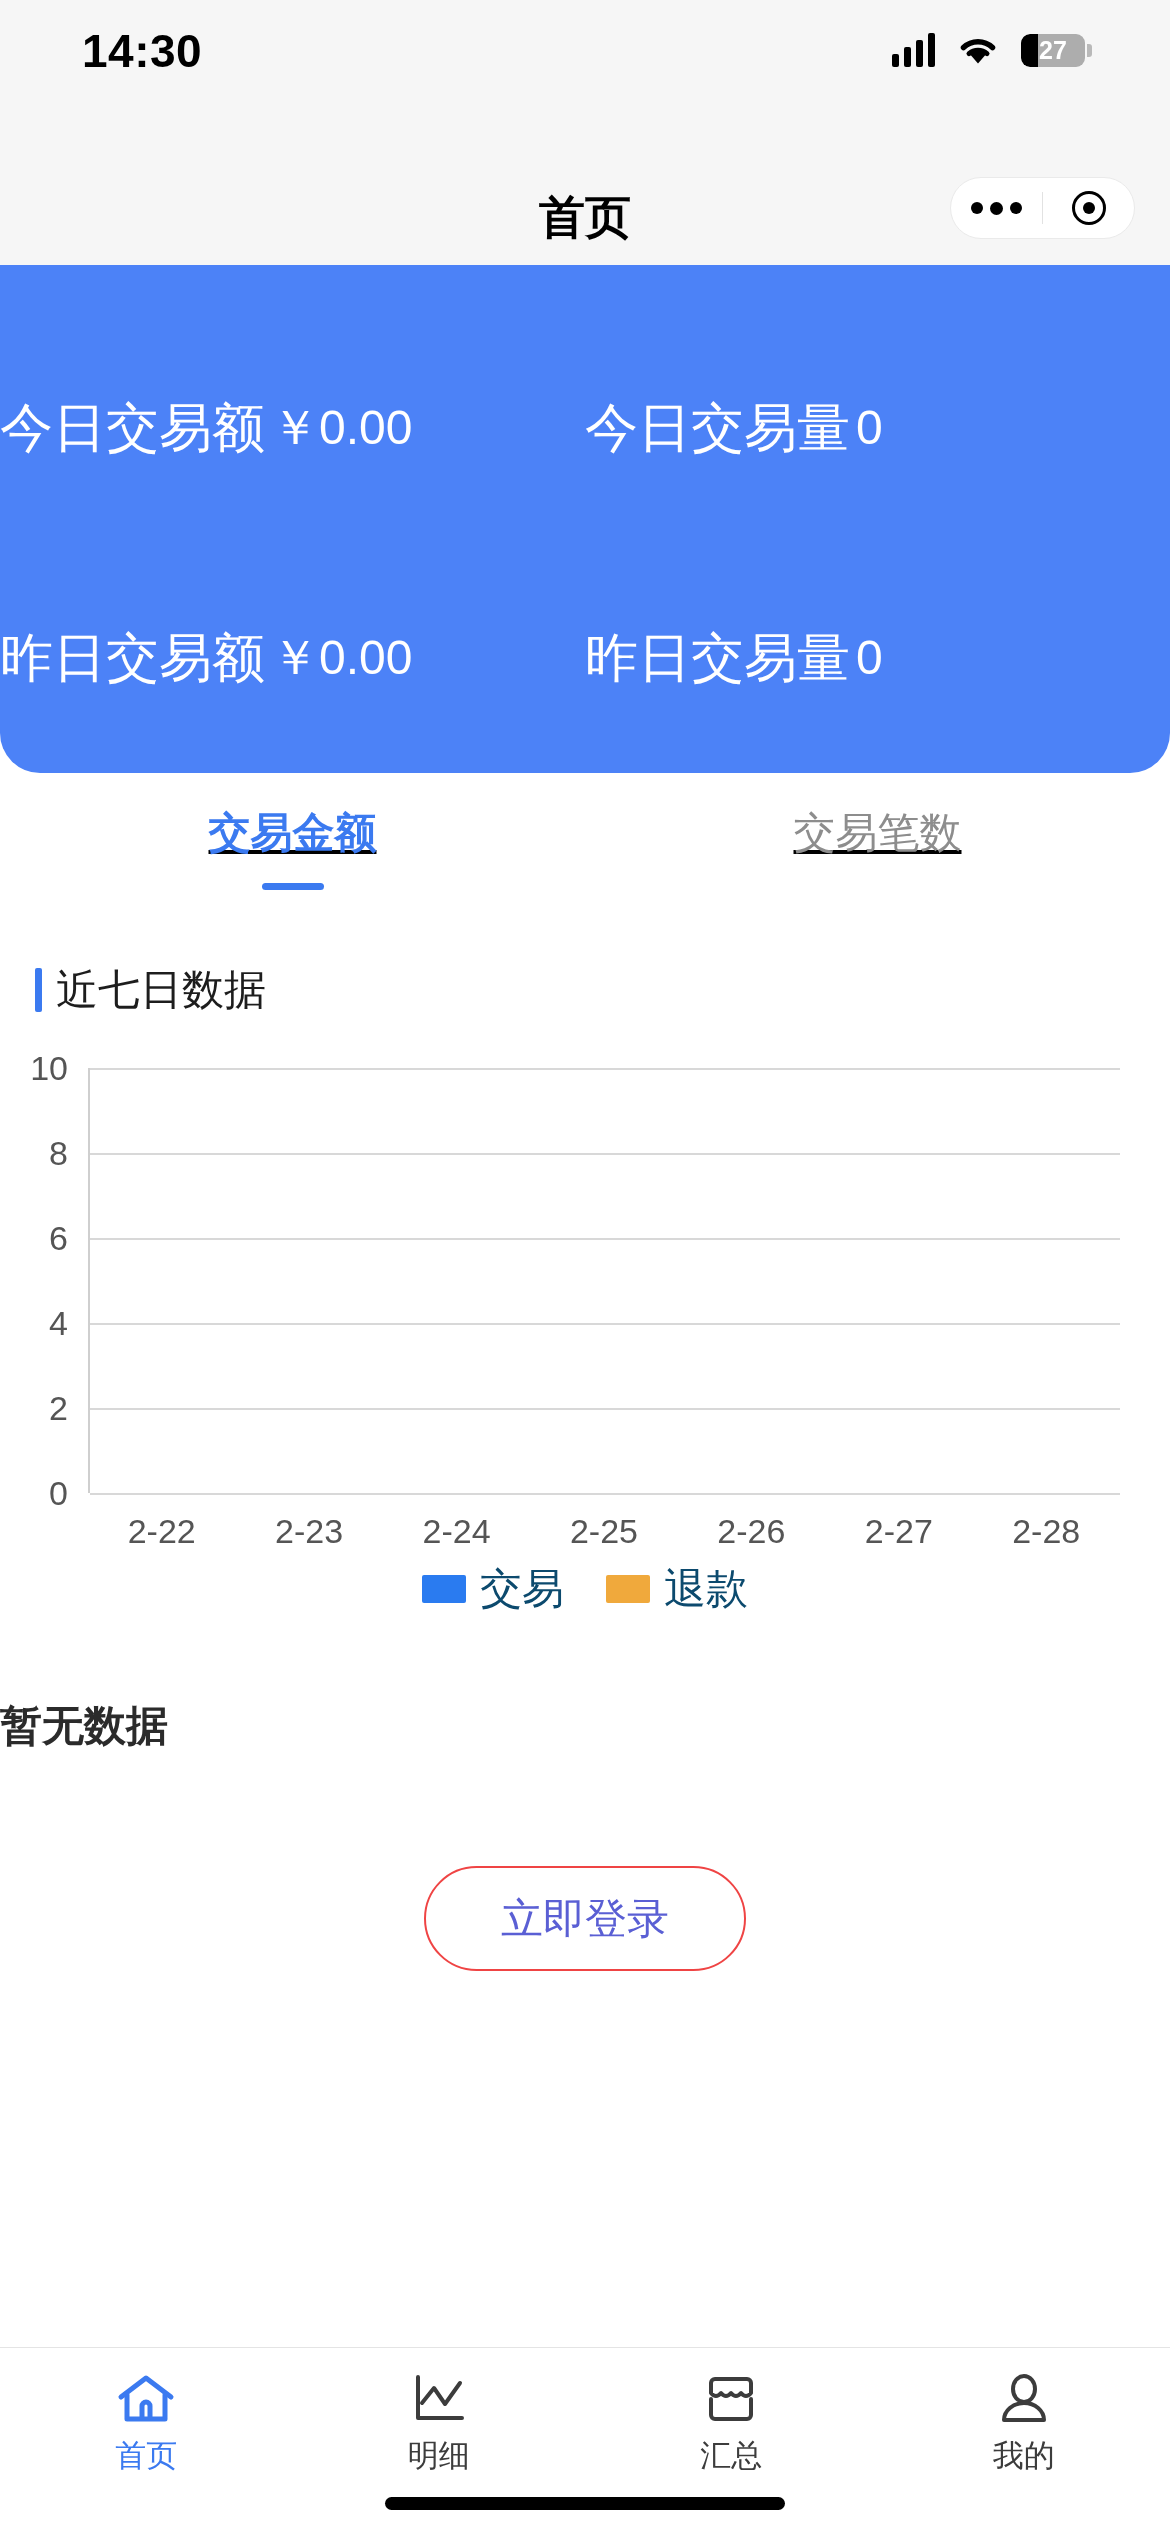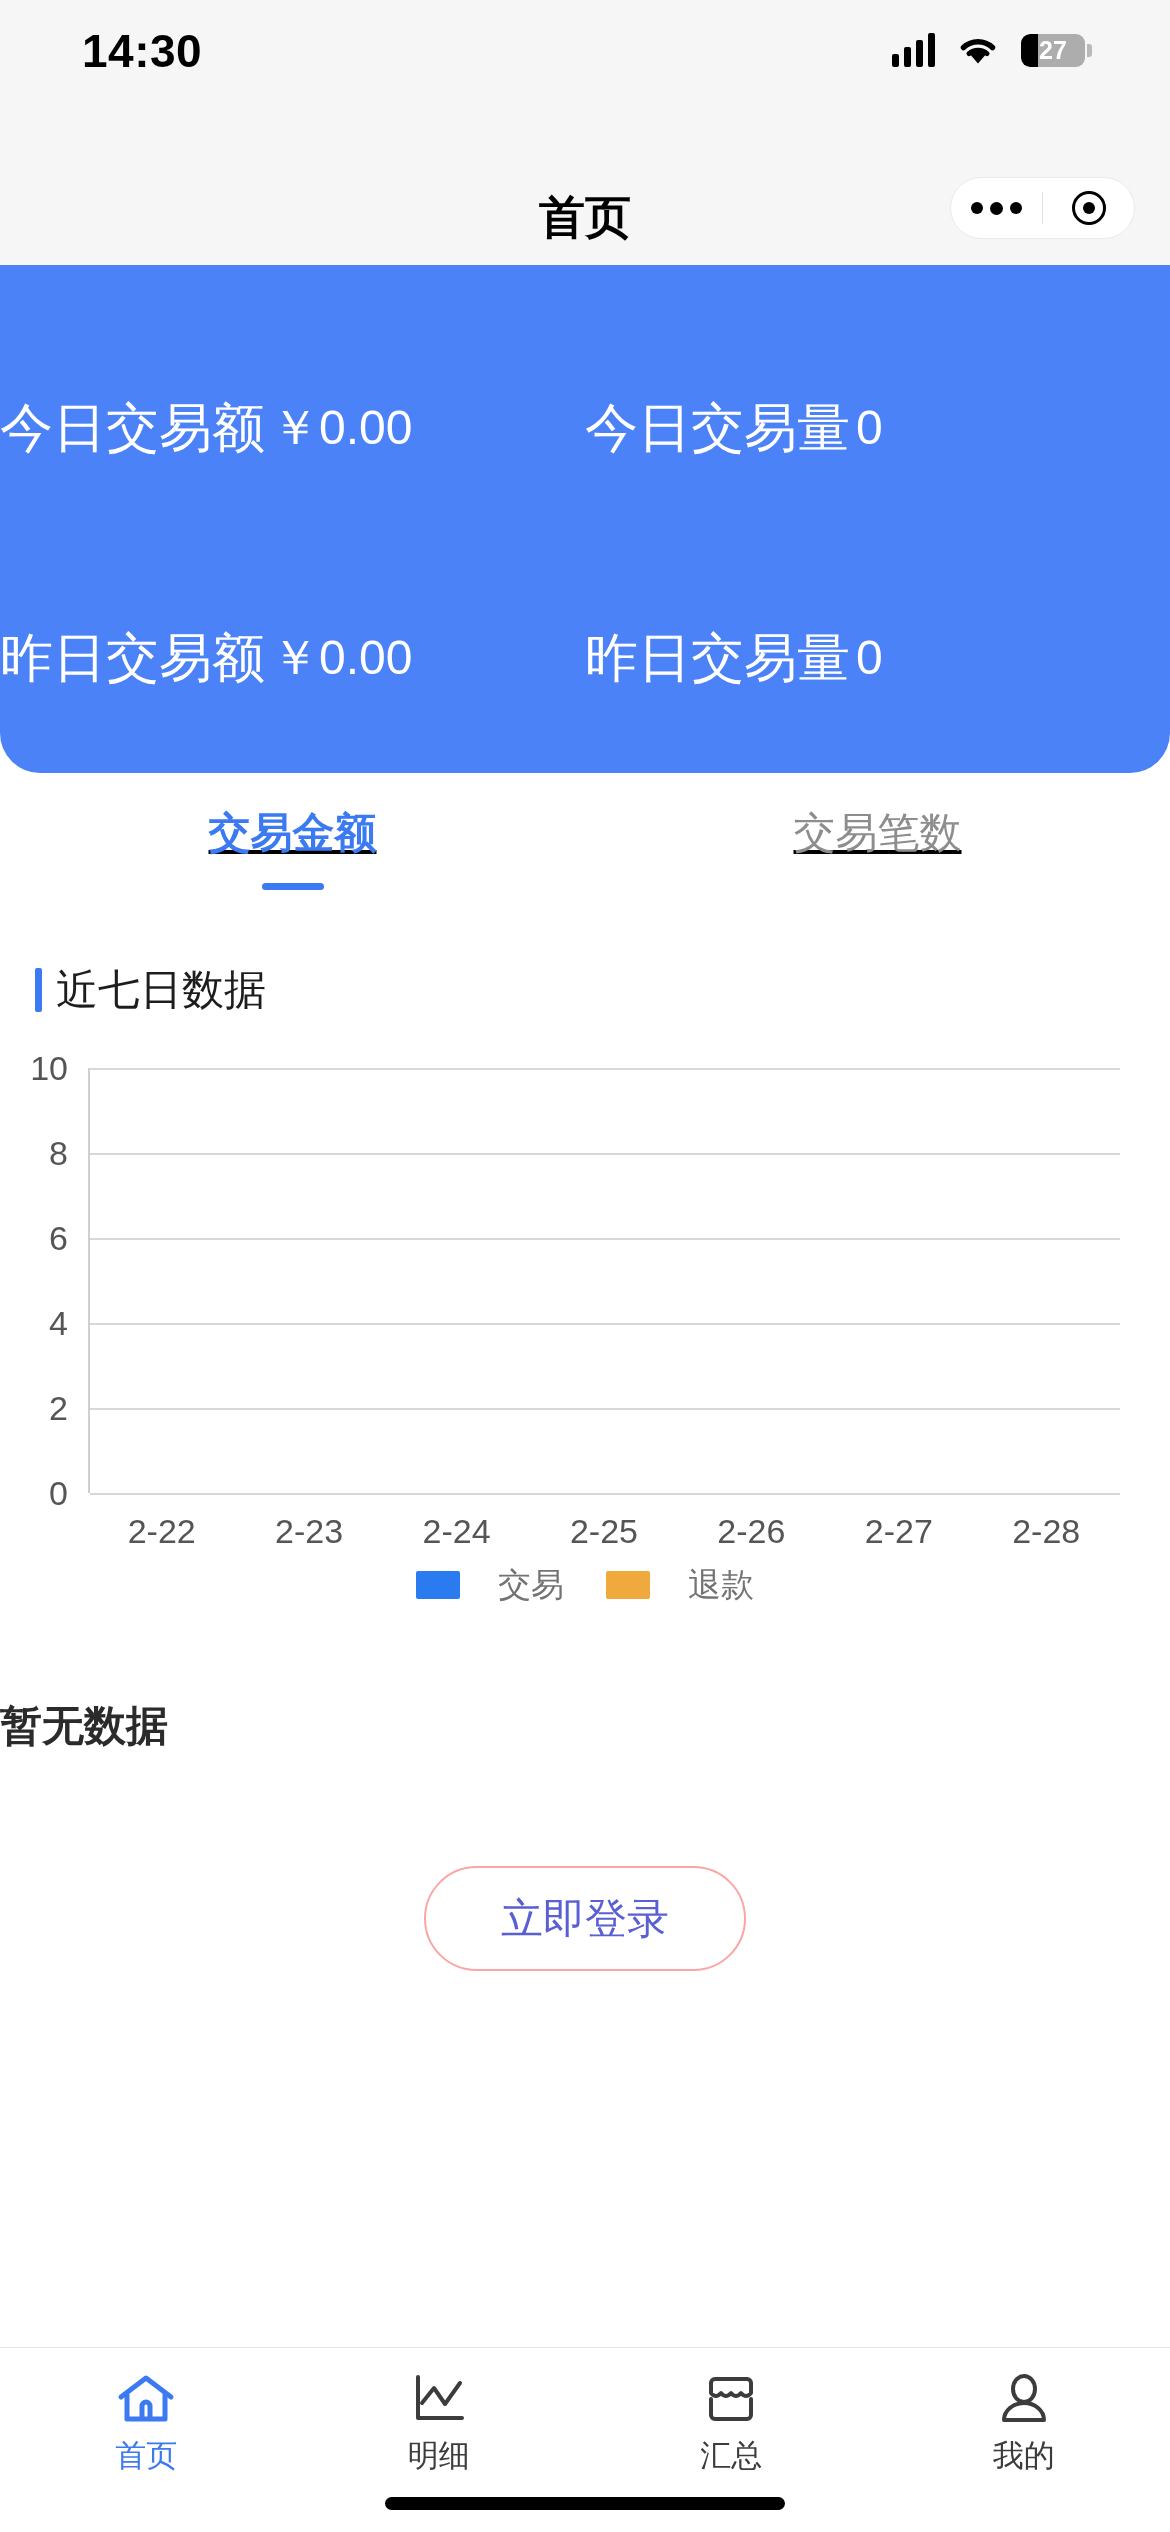--- a/index.html
+++ b/index.html
@@ -125,31 +125,31 @@
     display:flex;
   }
   .xlabel{ flex:1; text-align:center; font-size:34px; color:#555; line-height:1;}
 
   .legend{
     position:absolute; left:0; top:1568px; width:1170px;
     display:flex; align-items:center; justify-content:center; gap:42px;
   }
   .legend-item{ display:flex; align-items:center; gap:14px;}
   .legend-swatch{ width:44px; height:28px; border-radius:2px;}
-  .legend-label{ font-size:33px; color:#737373; line-height:1;margin-left:24px;}
+  .legend-label{ font-size:42px; color:#0c4a6e; line-height:1;}
 
   
   .empty-text{
     position:absolute; left:0; top:1705px; width:1110px;
     text-align:left; font-size:42px; font-weight:700; color:#2b2b2b; line-height:1;
   }
   .login-btn{
     position:absolute; left:50%; transform:translateX(-50%); top:1866px;
     width:322px; height:105px; border-radius:53px;
-    border:2px solid #fca5a5; background:transparent;
+    border:2px solid #ef4444; background:transparent;
     display:flex; align-items:center; justify-content:center;
     font-size:42px; color:#5a5fd4;
     font-family:"Liberation Sans","DejaVu Sans",sans-serif;
   }
 
   
   .tabbar{
     position:absolute; left:0; bottom:0; width:1170px; height:185px;
     background:#ffffff; border-top:1px solid #e4e4e4;
     display:flex;

